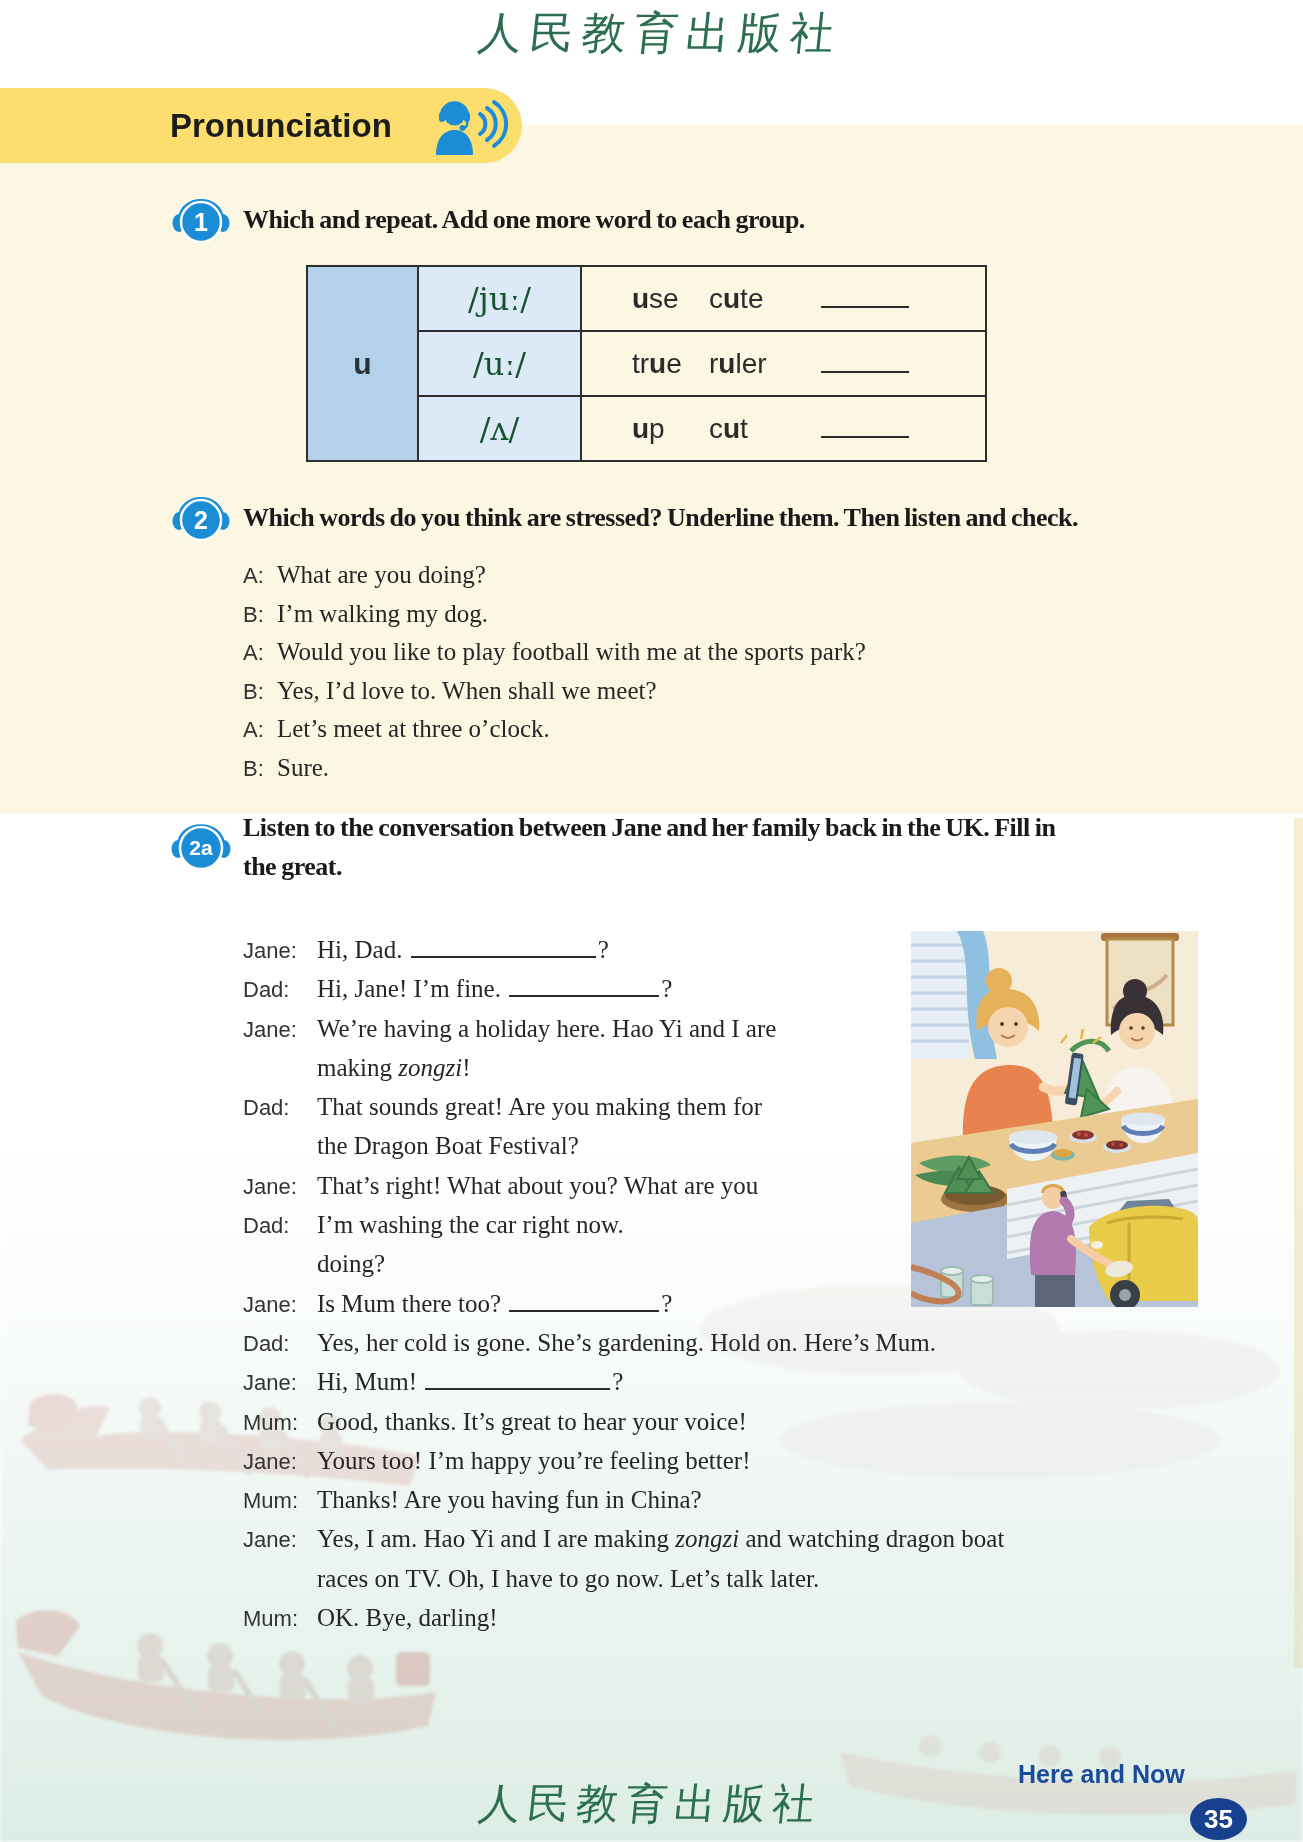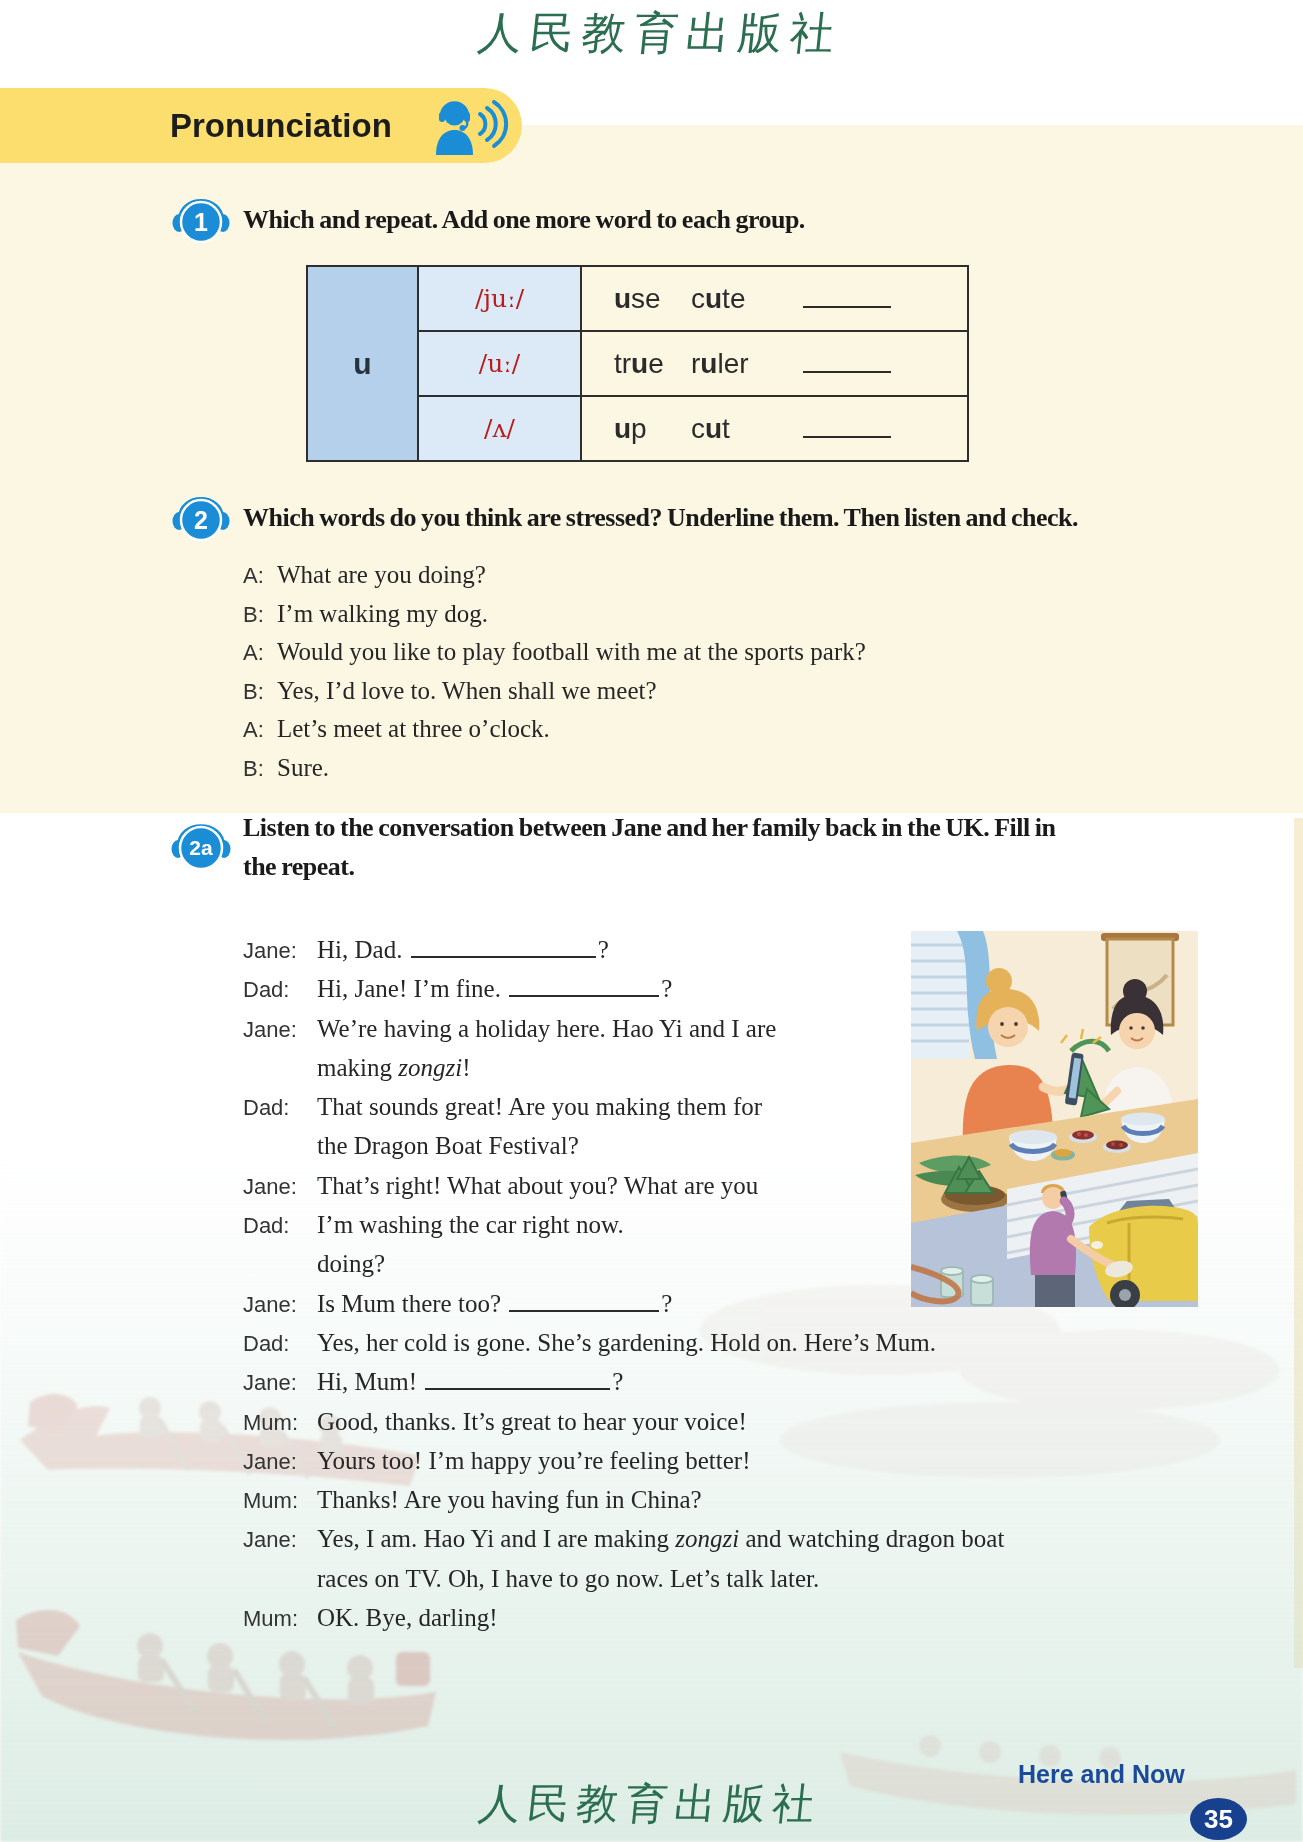--- a/index.html
+++ b/index.html
@@ -31,22 +31,22 @@
          letter-spacing:-0.5px;word-spacing:-1px;}
   .instr2a{position:absolute;left:243px;top:808px;font-weight:bold;font-size:26px;color:#1a1a1a;
            letter-spacing:-0.5px;word-spacing:-1px;line-height:39px;white-space:nowrap;}
 
   
   .phon-table{position:absolute;left:306px;top:265px;border-collapse:collapse;}
   .phon-table td{border:2px solid #2e2e2e;height:61px;vertical-align:middle;}
   .td-letter{width:107px;background:#b5d0ea;text-align:center;
              font-family:"Liberation Sans",sans-serif;font-weight:bold;font-size:30px;color:#27323c;}
   .td-phon{width:159px;background:#dce9f6;text-align:center;
-           font-family:"DejaVu Serif",serif;font-size:25px;color:#b91c1c;}
-  .td-words{width:352px;background:#fbf7e2;padding-left:32px;
+           font-family:"DejaVu Serif",serif;font-size:32px;color:#14532d;}
+  .td-words{width:352px;background:#fbf7e2;padding-left:50px;
             font-family:"Liberation Sans",sans-serif;font-size:28px;font-weight:500;color:#2b2b2b;}
   .td-words b{font-weight:800;}
   .w1{display:inline-block;min-width:77px;}
   .w2{display:inline-block;min-width:80px;}
   .blank{display:inline-block;height:3px;border-bottom:2px solid #2b2b2b;}
   .td-words .blank{width:88px;margin-left:32px;}
 
   
   .dlg{position:absolute;white-space:nowrap;}
   .dlg .row{white-space:nowrap;}
@@ -218,21 +218,21 @@
 
   <svg class="badge" style="left:166px;top:808px" width="70" height="64" viewBox="0 0 70 64">
     <path d="M14,38 C14,13 56,13 56,38" fill="none" stroke="#1b8dd6" stroke-width="6"></path>
     <ellipse cx="12" cy="41" rx="6.5" ry="9" fill="#1b8dd6"></ellipse>
     <ellipse cx="58" cy="41" rx="6.5" ry="9" fill="#1b8dd6"></ellipse>
     <circle cx="35" cy="40" r="21" fill="#1b8dd6" stroke="#ffffff" stroke-width="2.5"></circle>
     <text x="35" y="47" text-anchor="middle" font-family="Liberation Sans,sans-serif" font-weight="bold" font-size="21" fill="#ffffff">2a</text>
   </svg>
   <div class="instr2a">
     <div>Listen to the conversation between Jane and her family back in the UK. Fill in</div>
-    <div>the repeat.</div>
+    <div>the great.</div>
   </div>
 
   <div class="dlg dlg-a2a">
       <div class="row"><span class="spk">Jane:</span>Hi, Dad. <span class="blank" style="width: 185px;"></span>?</div>
       <div class="row"><span class="spk">Dad:</span>Hi, Jane! I’m fine. <span class="blank" style="width: 150px;"></span>?</div>
       <div class="row"><span class="spk">Jane:</span>We’re having a holiday here. Hao Yi and I are</div>
       <div class="row"><span class="spk"></span>making <i>zongzi</i>!</div>
       <div class="row"><span class="spk">Dad:</span>That sounds great! Are you making them for</div>
       <div class="row"><span class="spk"></span>the Dragon Boat Festival?</div>
       <div class="row"><span class="spk">Jane:</span>That’s right! What about you? What are you</div>

